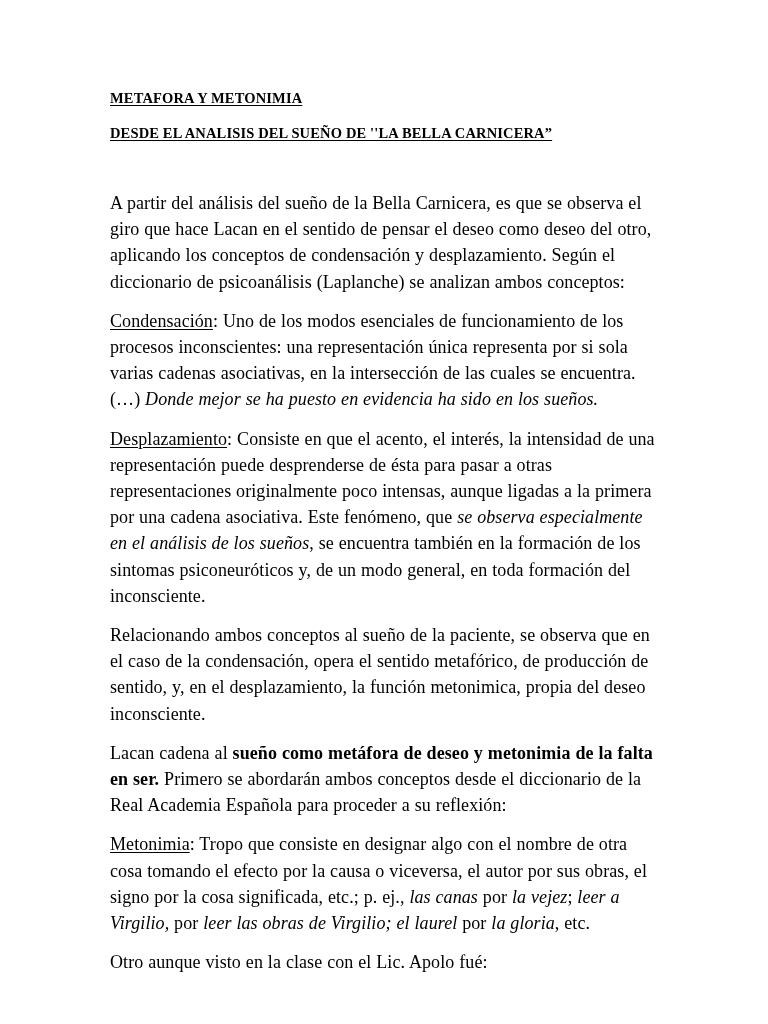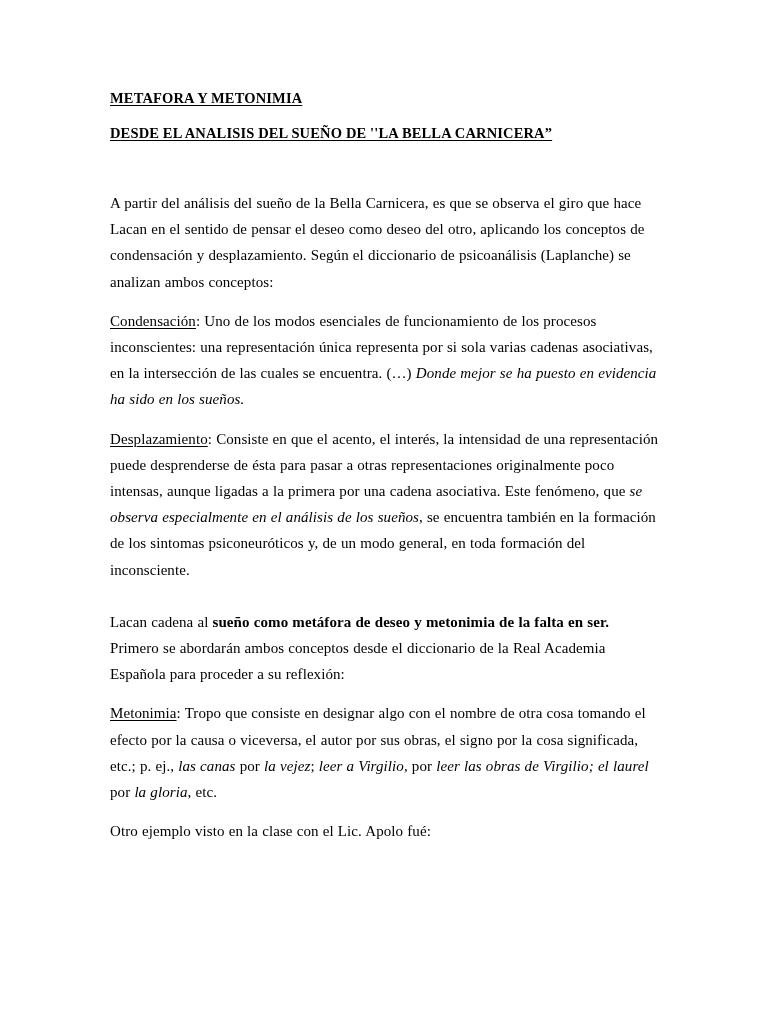--- a/index.html
+++ b/index.html
@@ -39,21 +39,21 @@
     margin: 0;
     padding: 0;
   }
   .heading-block.first {
     margin-bottom: 9px;
   }
   .heading-block.second {
     margin-bottom: 0;
   }
   .body-block {
-    font-size: 15px;
+    font-size: 18px;
     line-height: 26.2px;
     text-align: left;
     margin: 0;
     padding: 0;
     letter-spacing: 0.08px;
     word-spacing: 0.3px;
   }
   .spacer-lead {
     height: 44px;
   }
@@ -93,26 +93,27 @@
   <div class="para-gap"></div>
 
   <p class="body-block"><span class="term">Condensación</span><span>: </span><span>Uno de los modos esenciales de funcionamiento de los procesos inconscientes: una representación única representa por si sola varias cadenas asociativas, en la intersección de las cuales se encuentra. (…) </span><span class="it">Donde mejor se ha puesto en evidencia ha sido en los sueños.</span></p>
 
   <div class="para-gap"></div>
 
   <p class="body-block"><span class="term">Desplazamiento</span><span>: </span><span>Consiste en que el acento, el interés, la intensidad de una representación puede desprenderse de ésta para pasar a otras representaciones originalmente poco intensas, aunque ligadas a la primera por una cadena asociativa. Este fenómeno, que </span><span class="it">se observa especialmente en el análisis de los sueños</span><span>, se encuentra también en la formación de los sintomas psiconeuróticos y, de un modo general, en toda formación del inconsciente.</span></p>
 
   <div class="para-gap"></div>
 
+  <p class="body-block">Relacionando ambos conceptos al sueño de la paciente, se observa que en el caso de la condensación, opera el sentido metafórico, de producción de sentido, y, en el desplazamiento, la función metonimica, propia del deseo inconsciente.</p>
 
   <div class="para-gap"></div>
 
   <p class="body-block"><span>Lacan cadena al </span><span class="bd">sueño como metáfora de deseo y metonimia de la falta en ser.</span><span> Primero se abordarán ambos conceptos desde el diccionario de la Real Academia Española para proceder a su reflexión:</span></p>
 
   <div class="para-gap"></div>
 
   <p class="body-block"><span class="term">Metonimia</span><span>: </span><span>Tropo que consiste en designar algo con el nombre de otra cosa tomando el efecto por la causa o viceversa, el autor por sus obras, el signo por la cosa significada, etc.; p. ej., </span><span class="it">las canas</span><span> por </span><span class="it">la vejez</span><span>; </span><span class="it">leer a Virgilio,</span><span> por </span><span class="it">leer las obras de Virgilio;</span><span> </span><span class="it">el laurel</span><span> por </span><span class="it">la gloria</span><span>, etc.</span></p>
 
   <div class="para-gap"></div>
 
-  <p class="body-block">Otro ejemplo visto en la clase con el Lic. Apolo fué:</p>
+  <p class="body-block">Otro aunque visto en la clase con el Lic. Apolo fué:</p>
 
 </div>
 
 </body></html>

